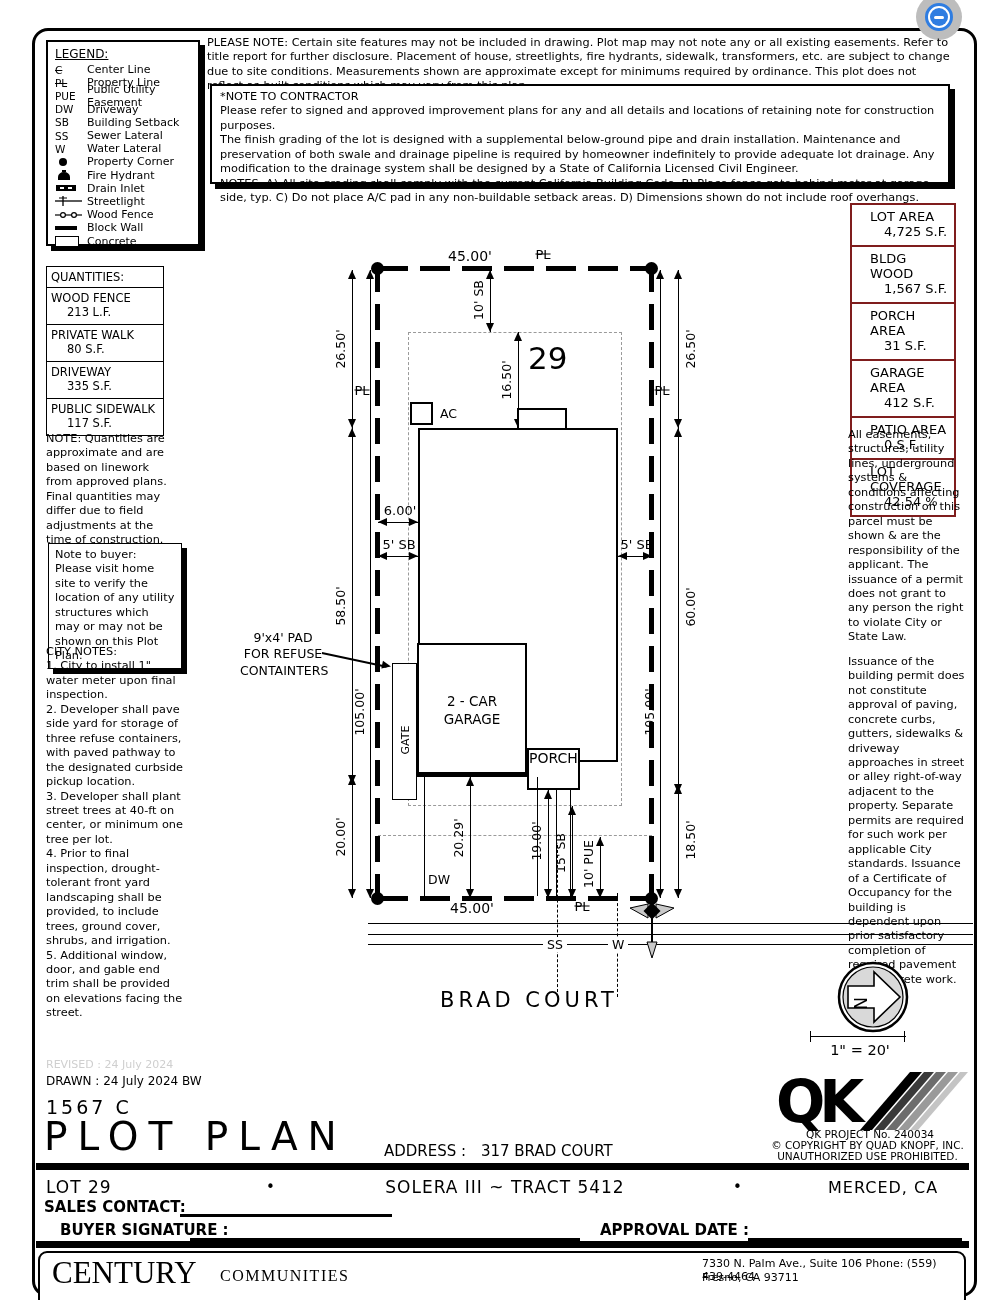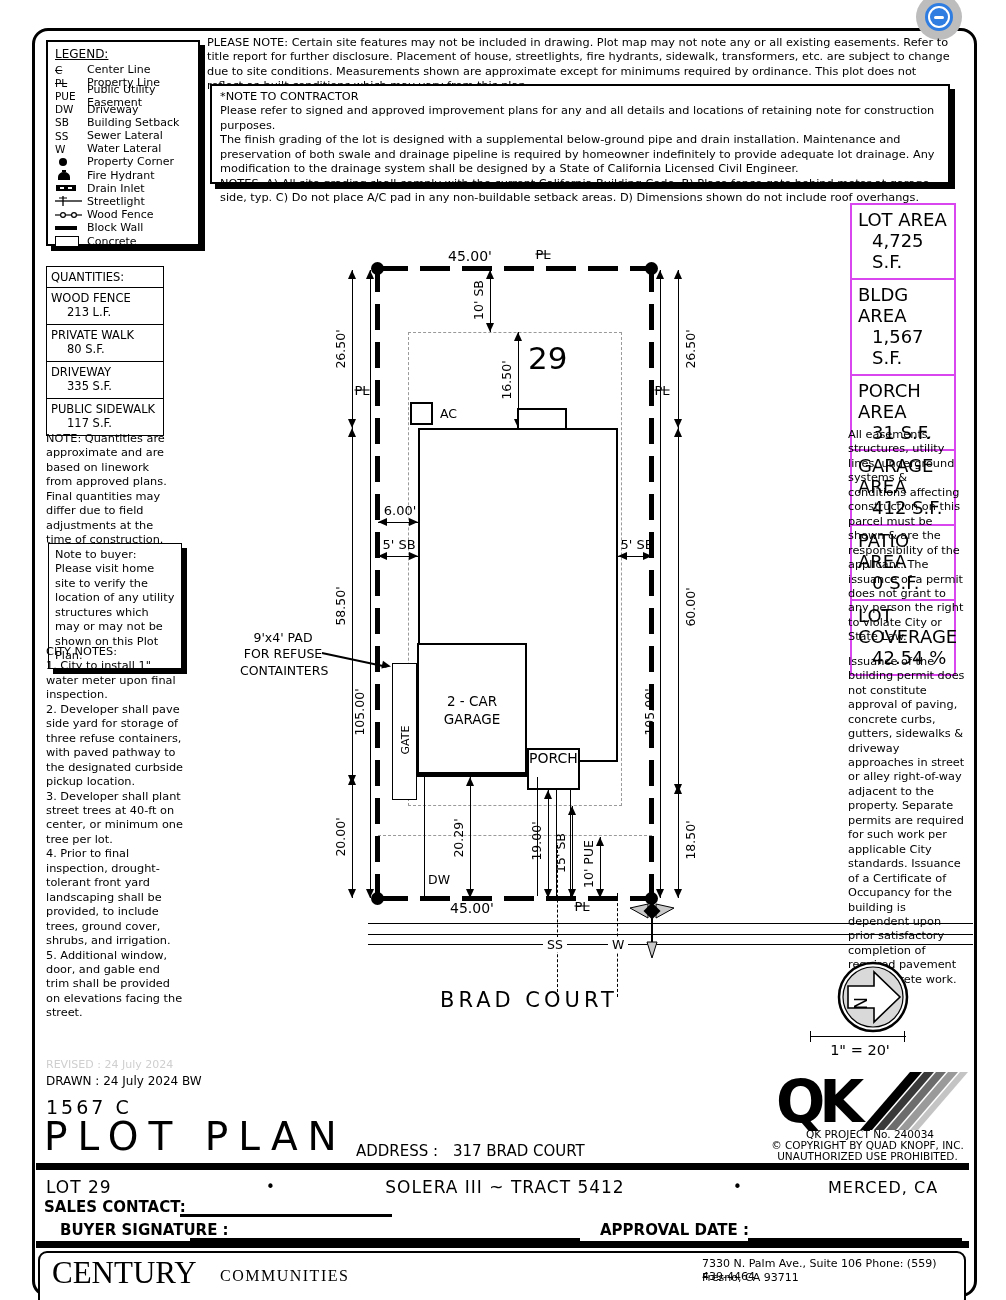--- a/index.html
+++ b/index.html
@@ -37,21 +37,21 @@
   .strike{text-decoration:line-through;}
   .bar{background:#000;}
   .sig{background:#000;height:2.6px;}
   
   .lg-row{display:flex;align-items:center;height:13.2px;font-size:11px;}
   .lg-sym{width:32px;flex:none;font-size:10.5px;}
   .lg-ic{width:32px;flex:none;display:flex;align-items:center;}
   
   .qrow{border-top:1.7px solid #000;padding:3px 4px 5px 4px;font-size:11.5px;}
   .qrow .val{padding-left:16px;}
-  .arow{border:2px solid #d946ef;margin-top:-2px;padding:4px 6px 6px 6px;font-size:18px;}
+  .arow{border:2px solid #7f1d1d;margin-top:-2px;padding:4px 6px 6px 18px;font-size:13px;}
   .arow .val{padding-left:14px;}
   .street-label{background:#fff;padding:0 4px;font-size:12.5px;}
 </style>
 </head>
 <body>
 
 <div id="sheet">
 
   <div class="abs outer-border"></div>
 
@@ -192,21 +192,21 @@
     <div>4. Prior to final inspection, drought-tolerant front yard landscaping shall be provided, to include trees, ground cover, shrubs, and irrigation.</div>
     <div>5. Additional window, door, and gable end trim shall be provided on elevations facing the street.</div>
   </div>
 
   <div class="abs" style="left:850px;top:205px;width:106px;">
     <div class="arow">
       <div>LOT AREA</div>
         <div class="val">4,725 S.F.</div>
       </div>
     <div class="arow">
-      <div>BLDG AREA</div>
+      <div>BLDG WOOD</div>
         <div class="val">1,567 S.F.</div>
       </div>
     <div class="arow">
       <div>PORCH AREA</div>
         <div class="val">31 S.F.</div>
       </div>
     <div class="arow">
       <div>GARAGE AREA</div>
         <div class="val">412 S.F.</div>
       </div>
@@ -349,21 +349,21 @@
 
   <div class="abs thin-h" style="left:810px;top:1036px;width:96px;"></div>
   <div class="abs" style="left:810px;top:1031px;width:1.4px;height:11px;background:#000;"></div>
   <div class="abs" style="left:904px;top:1031px;width:1.4px;height:11px;background:#000;"></div>
   <div class="abs hlabel" style="left:860px;top:1050px;font-size:14.5px;">1" = 20'</div>
 
   <div class="abs" style="left:46px;top:1058px;font-size:11px;color:#cfcfcf;">REVISED :   24 July 2024</div>
   <div class="abs" style="left:46px;top:1074px;font-size:12px;">DRAWN :  24 July 2024  BW</div>
   <div class="abs" style="left:46px;top:1096px;font-size:19px;letter-spacing:3px;">1567  C</div>
   <div class="abs" style="left:44px;top:1114px;font-size:39px;letter-spacing:10px;">PLOT PLAN</div>
-  <div class="abs" style="left:356px;top:1142px;font-size:15px;">
+  <div class="abs" style="left:384px;top:1142px;font-size:15px;">
     <span>ADDRESS :</span>
     <span style="padding-left:10px;">317 BRAD COURT</span>
   </div>
 
   <div class="abs" style="left:776px;top:1068px;font-size:58px;font-weight:900;letter-spacing:-6px;">QK</div>
   <div class="abs" style="left:860px;top:1072px;">
     <svg width="110" height="58">
       <polygon points="0,58 50,0 62,0 12,58" fill="#000"></polygon>
       <polygon points="14,58 64,0 74,0 24,58" fill="#3a3a3a"></polygon>
       <polygon points="26,58 76,0 86,0 36,58" fill="#6d6d6d"></polygon>

